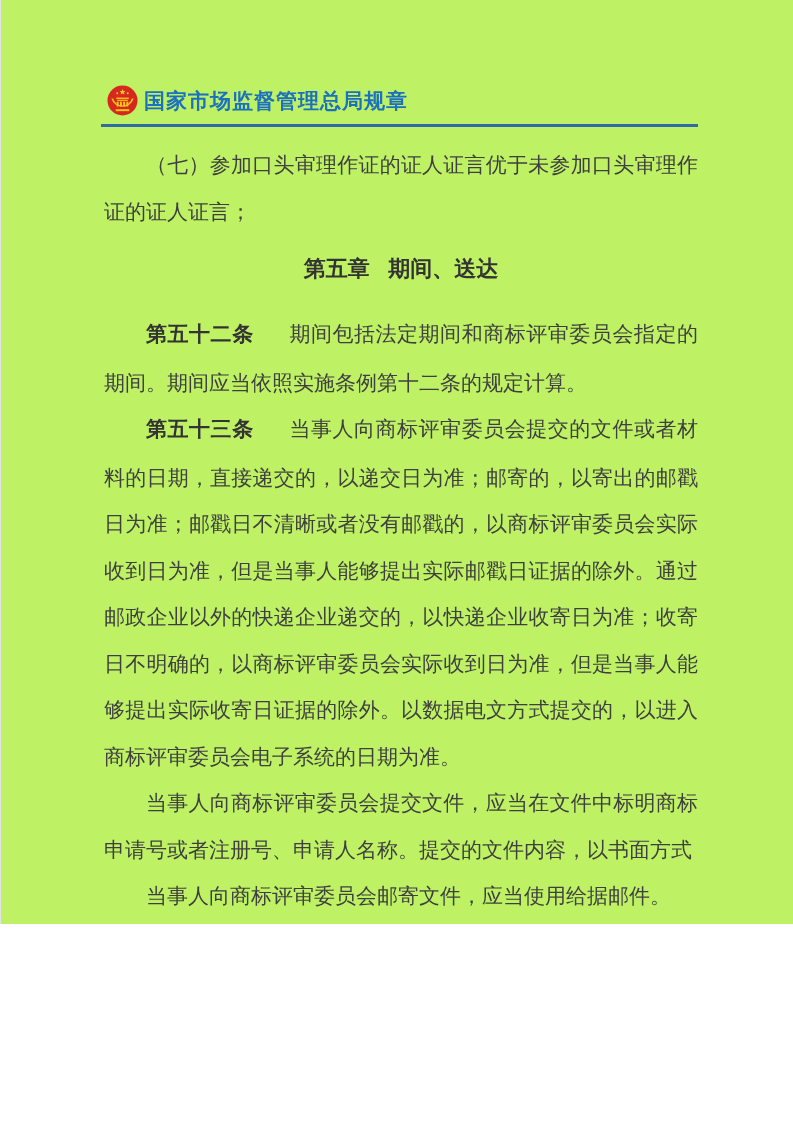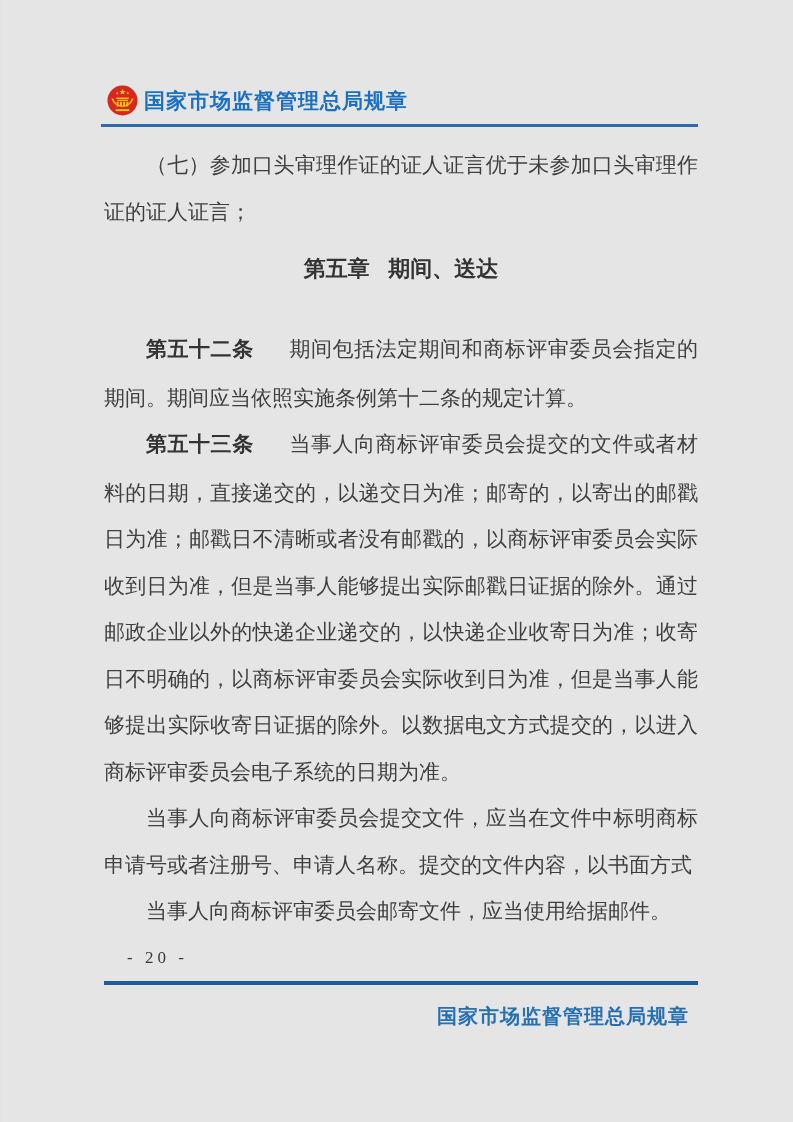--- a/index.html
+++ b/index.html
@@ -2,22 +2,22 @@
 <html><head>
 <meta charset="utf-8">
 <style>
   * { margin: 0; padding: 0; box-sizing: border-box; }
   html, body { background: #ffffff; }
   body { font-family: "Liberation Serif", "DejaVu Serif", serif; }
 
   .page {
     position: relative;
     width: 793px;
-    height: 1122px;
-    background: #e5e5e5;
+    height: 924px;
+    background: #bef264;
     border-left: 1px solid #e3e3e3;
     overflow: hidden;
   }
 
   
   .header-row {
     position: absolute;
     top: 85px;
     left: 106px;
     display: flex;
@@ -58,21 +58,21 @@
     color: #3f3f3f;
     text-align: justify;
   }
   .content p { text-indent: 2em; }
   .chapter-heading {
     font-family: "Liberation Sans", "DejaVu Sans", sans-serif;
     font-size: 22px;
     font-weight: bold;
     color: #333333;
     text-align: center;
-    margin: 20px 0 43px 0;
+    margin: 20px 0 28px 0;
     line-height: 28px;
   }
   .chapter-heading .chapter-number { margin-right: 0.85em; }
   .article-label {
     font-family: Liberation Mono, monospace;
     font-weight: bold;
     color: #333333;
     margin-right: 1.7em;
   }
 

